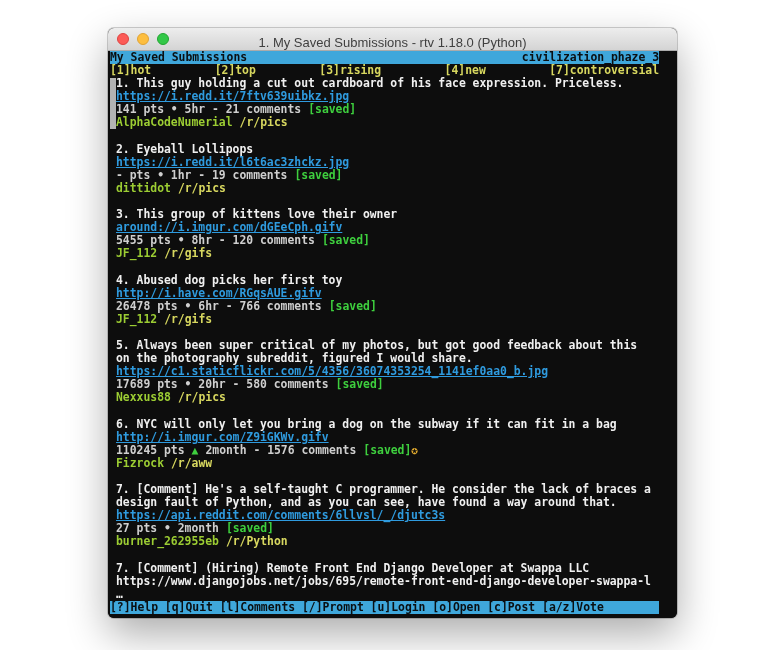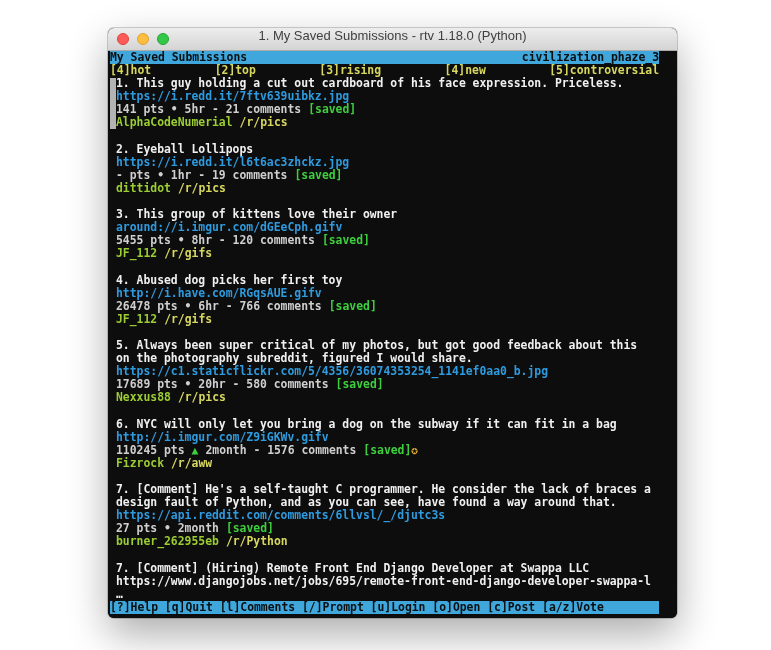--- a/index.html
+++ b/index.html
@@ -3,38 +3,38 @@
 <meta charset="utf-8">
 <style>
   html,body{margin:0;padding:0;}
   body{width:771px;height:650px;background:#ffffff;position:relative;overflow:hidden;
        font-family:"DejaVu Sans Mono",monospace;}
   .window{position:absolute;left:108px;top:28px;width:569px;height:590px;
           border-radius:6px;overflow:hidden;background:#0d0d0d;
           box-shadow:0 16px 40px rgba(0,0,0,.33),0 0 0 1px rgba(0,0,0,.18);}
   .titlebar{height:22px;background:linear-gradient(#ededed,#d4d4d4);
             border-bottom:1px solid #ababab;position:relative;
-            display:flex;align-items:flex-start;justify-content:center;}
+            display:flex;align-items:flex-end;justify-content:center;}
   .titlebar .title{font-family:"Liberation Sans",sans-serif;font-size:13px;color:#3f3f3f;}
   .lights{position:absolute;left:9px;top:5px;display:flex;gap:8px;}
   .light{width:12px;height:12px;border-radius:50%;box-sizing:border-box;}
   .light.red{background:#fc5b57;border:1px solid #dd4441;}
   .light.yellow{background:#fdbe3f;border:1px solid #dfa336;}
   .light.green{background:#33c848;border:1px solid #23a632;}
   .terminal{position:absolute;left:0;right:0;top:23px;bottom:0;background:var(--bg,#0d0d0d);
             font-weight:bold;font-size:11.4px;line-height:13.1px;color:#d2d2d2;}
   .cols{position:relative;width:549px;margin-left:2px;}
   .row{height:13.1px;white-space:pre;}
   .bar{background:var(--cyan,#3fa7db);color:#0a0f12;display:flex;justify-content:space-between;}
   .menu{display:flex;justify-content:space-between;color:var(--yellow,#d7d75f);}
   .menu span{cursor:default;}
   .sub-block{position:relative;padding-left:6px;}
   .cursor{position:absolute;left:0;top:1px;width:6px;height:51px;background:#b3b3b3;}
   .t{color:#f0f0f0;}
-  .lk{color:var(--blue,#2f9bdf);}
+  .lk{color:var(--blue,#2f9bdf);text-decoration:underline;}
   .st{color:#cfcfcf;}
   .sv{color:var(--green,#3ecf3e);margin-left:7px;margin-top:48px;}
   .up{color:var(--green,#3ecf3e);margin:0 7px;}
   .gild{color:var(--gold,#e0a92e);}
   .au{color:var(--lime,#9ccd33);}
   .sub{color:var(--yellow,#d7d75f);margin-left:7px;}
   .ell{color:#f0f0f0;}
 </style>
 </head>
 <body>
@@ -46,21 +46,21 @@
       <div class="light yellow"></div>
       <div class="light green"></div>
     </div>
     <div class="title">1. My Saved Submissions - rtv 1.18.0 (Python)</div>
   </div>
 
   <div class="terminal">
     <div class="cols">
       <div class="row bar"><span>My Saved Submissions</span><span>civilization_phaze_3</span></div>
 
-      <div class="row menu"><span>[4]hot</span><span>[2]top</span><span>[3]rising</span><span>[4]new</span><span>[5]controversial</span></div>
+      <div class="row menu"><span>[1]hot</span><span>[2]top</span><span>[3]rising</span><span>[4]new</span><span>[7]controversial</span></div>
 
       <div class="sub-block">
         <div class="cursor"></div>
         <div class="row t">1. This guy holding a cut out cardboard of his face expression. Priceless.</div>
         <div class="row"><span class="lk">https://i.redd.it/7ftv639uibkz.jpg</span></div>
         <div class="row"><span class="st">141 pts • 5hr - 21 comments</span><span class="sv">[saved]</span></div>
         <div class="row"><span class="au">AlphaCodeNumerial</span><span class="sub">/r/pics</span></div>
       </div>
       <div class="row"></div>
 

